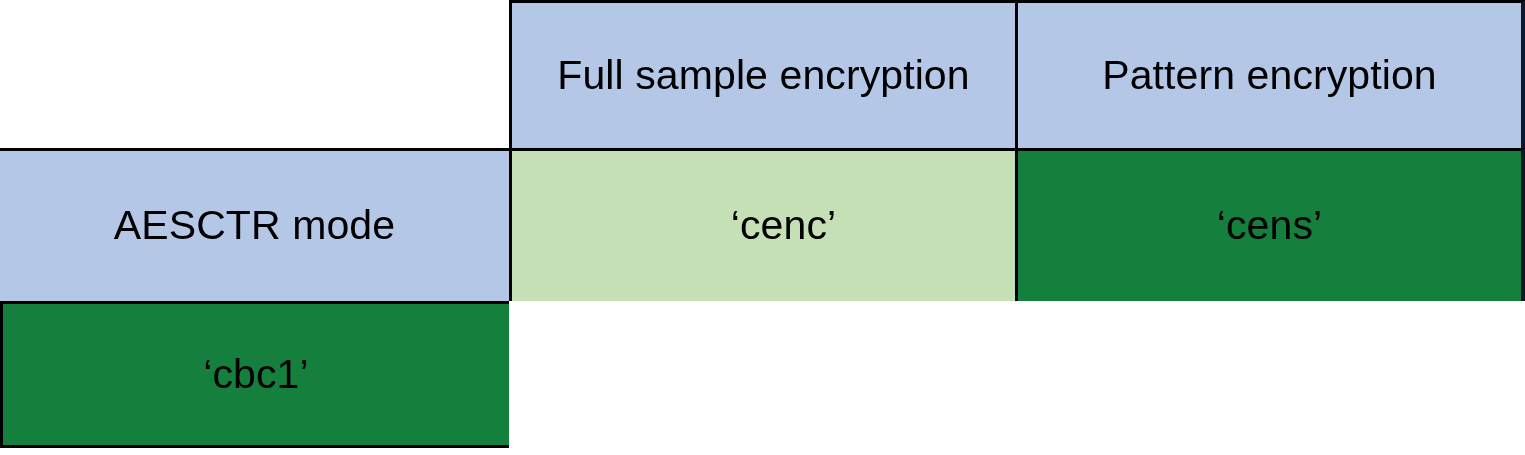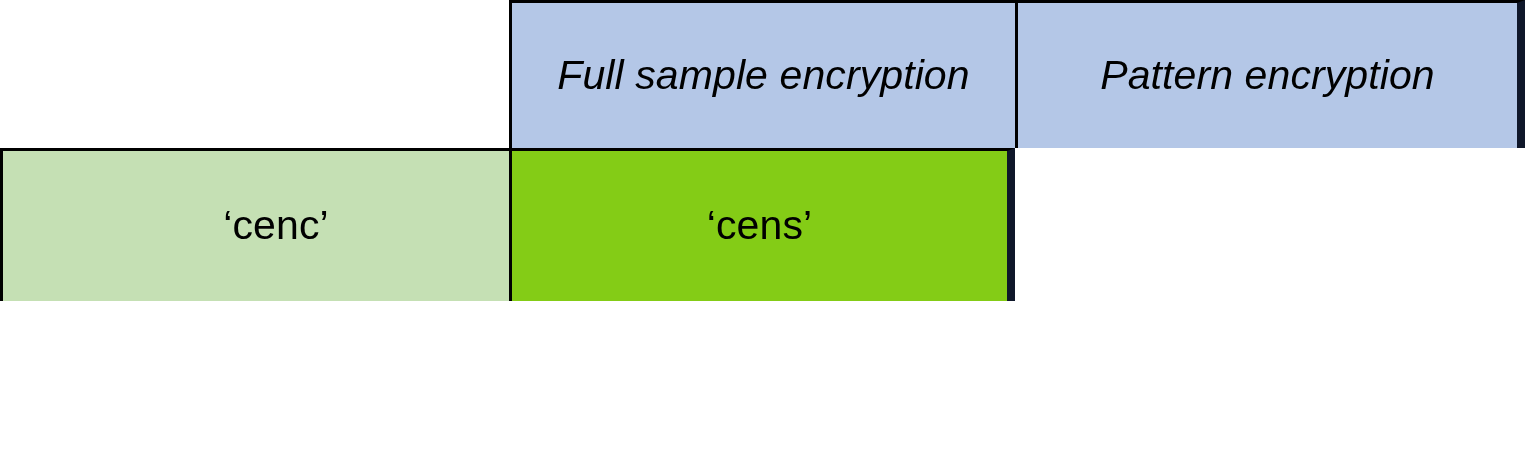--- a/index.html
+++ b/index.html
@@ -50,41 +50,40 @@
 
   
   .cell.corner {
     background: #ffffff;
     border: 0;
   }
 
   
   .cell.header {
     border-top: 3px solid #000000;
-    font-style: italic;
   }
 
   
   .cell.rowhead {
     border-left: 0;
   }
 
   
   .cell.last-col {
-    border-right: 8px solid #0f172a;
+    border-right: 4px solid #0f172a;
   }
 
   
   .cell.last-row {
     border-bottom: 3px solid #000000;
   }
 
   .fill-blue  { background: #b4c7e7; }
   .fill-green { background: #c5e0b4; padding-left: 40px; }
-  .fill-gray  { background: #84cc16; }
+  .fill-gray  { background: #15803d; }
 
   .cell-text {
     display: block;
     white-space: nowrap;
   }
 </style>
 </head>
 <body>
 
 <div class="matrix">
@@ -93,26 +92,32 @@
     <div class="cell corner"></div>
 
     <div class="cell header fill-blue">
       <span class="cell-text">Full sample encryption</span>
     </div>
 
     <div class="cell header last-col fill-blue">
       <span class="cell-text">Pattern encryption</span>
     </div>
 
+    <div class="cell rowhead fill-blue">
+      <span class="cell-text">AESCTR mode</span>
+    </div>
 
     <div class="cell fill-green">
       <span class="cell-text">‘cenc’</span>
     </div>
 
     <div class="cell last-col fill-gray">
       <span class="cell-text">‘cens’</span>
     </div>
 
 
+    <div class="cell last-row fill-gray">
+      <span class="cell-text">‘cbc1’</span>
+    </div>
 
 
   </div>
 </div>
 
 </body></html>

